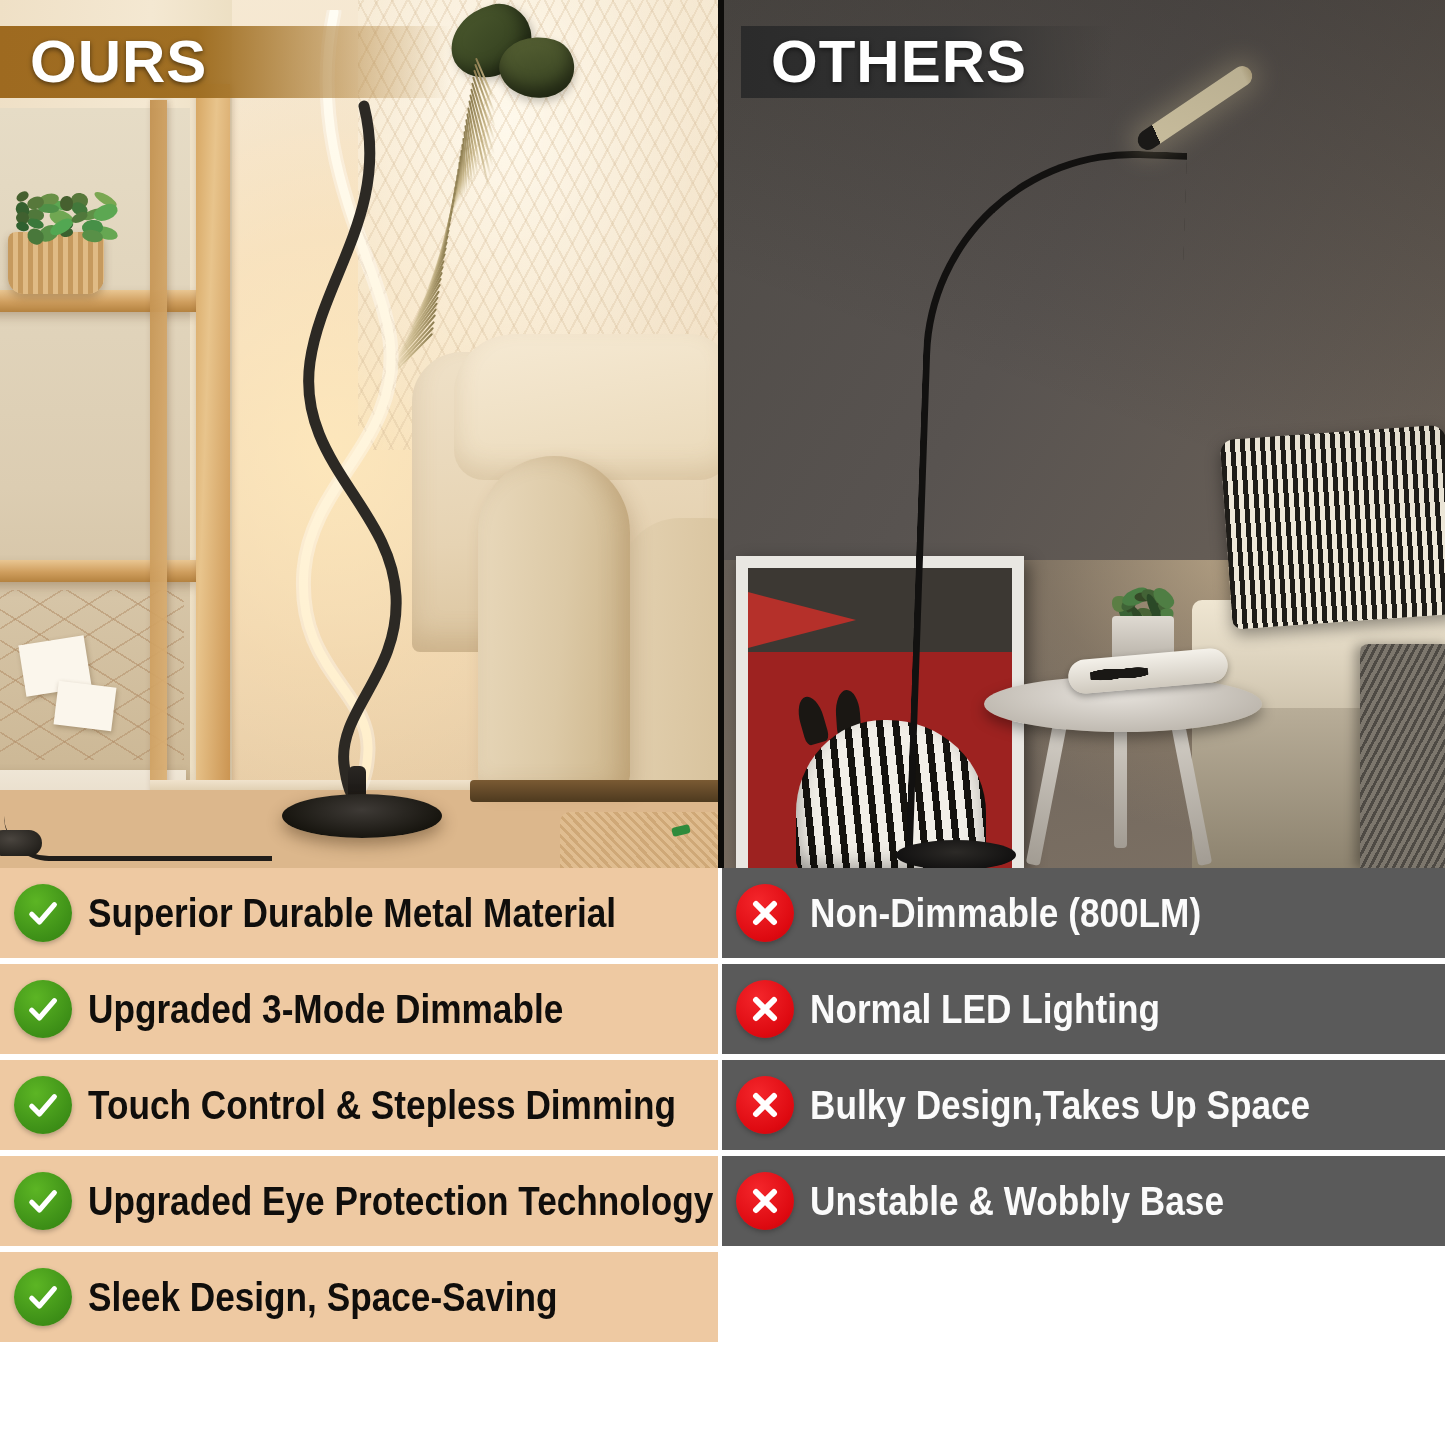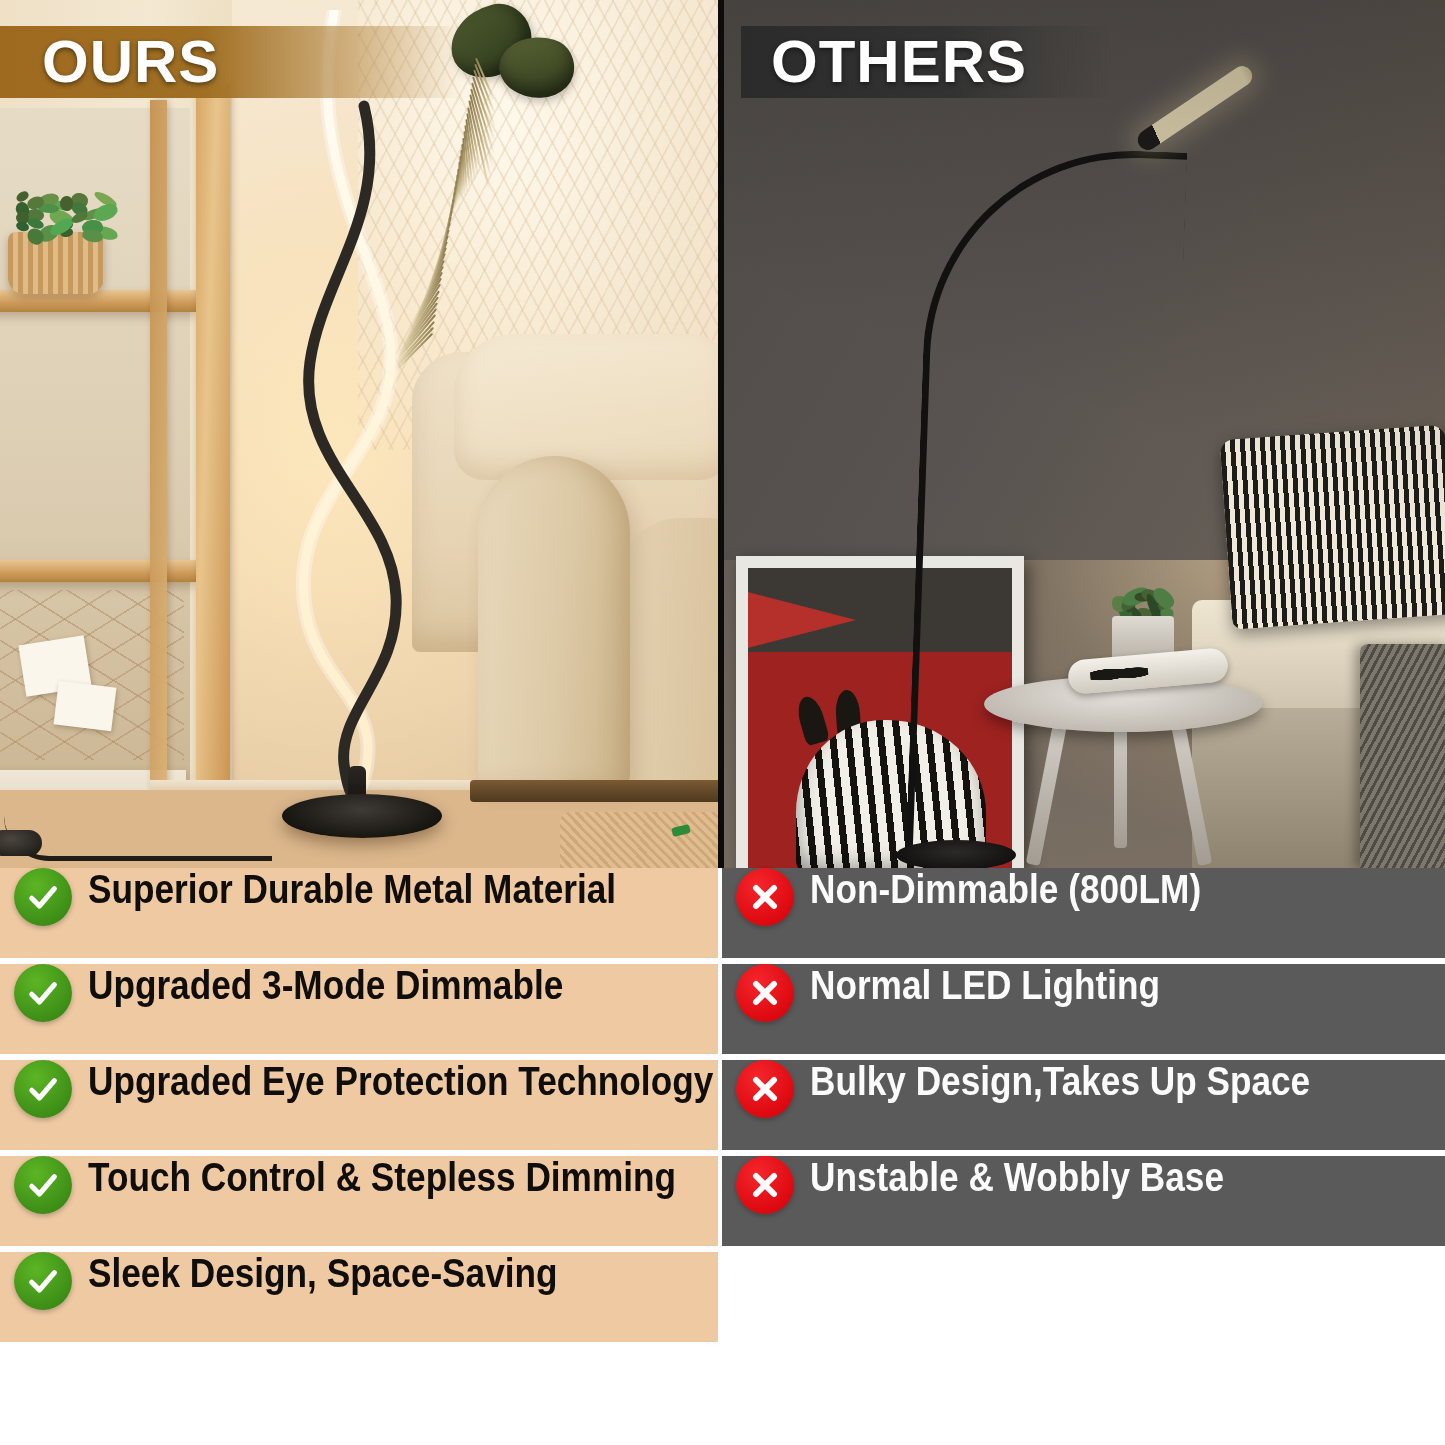--- a/index.html
+++ b/index.html
@@ -306,21 +306,20 @@
   }
 
   
   .banner{
     position:absolute;top:26px;height:72px;
     display:flex;align-items:center;z-index:50;
   }
   .banner-ours{
     left:0;width:450px;
     background:linear-gradient(90deg,#9e6a20 0%,#a06f23 44%,rgba(176,130,60,.55) 76%,rgba(200,160,96,0) 100%);
-    padding-left:12px;
   }
   .banner-others{
     left:741px;width:372px;
     background:linear-gradient(90deg,#2b2b2b 0%,#323232 56%,rgba(60,58,56,.5) 84%,rgba(80,76,72,0) 100%);
   }
   .banner-text{
     color:#fff;font-weight:700;font-size:60px;letter-spacing:1px;
     font-family:"Liberation Sans","DejaVu Sans",sans-serif;
     text-shadow:0 2px 5px rgba(0,0,0,.5);
     padding-left:30px;line-height:1;
@@ -328,21 +327,21 @@
 
   
   .rows{
     position:absolute;left:0;top:868px;width:1445px;height:577px;
     display:flex;
   }
   .col{display:flex;flex-direction:column;}
   .col-left{width:718px;}
   .col-right{width:723px;margin-left:4px;}
   .row{
-    display:flex;align-items:flex-start;
+    display:flex;align-items:center;
     height:90px;margin-bottom:6px;
     padding-left:14px;box-sizing:border-box;
   }
   .col-left .row{background:#eec9a2;}
   .col-right .row{background:#5a5a5a;}
   .row:last-child{margin-bottom:0;height:90px;}
 
   .badge{
     flex:0 0 auto;width:58px;height:58px;border-radius:50%;
     display:flex;align-items:center;justify-content:center;
@@ -579,29 +578,29 @@
             </svg>
         </span>
         <span class="row-text">Upgraded 3-Mode Dimmable</span>
       </div>
       <div class="row">
         <span class="badge badge-ok">
           <svg viewBox="0 0 24 24" fill="none" stroke="#ffffff" stroke-width="3.4" stroke-linecap="round" stroke-linejoin="round">
               <path d="M4.5 12.8 L9.6 18 L19.6 6.4"></path>
             </svg>
         </span>
-        <span class="row-text">Upgraded Eye Protection Technology</span>
+        <span class="row-text">Touch Control &amp; Stepless Dimming</span>
       </div>
       <div class="row">
         <span class="badge badge-ok">
           <svg viewBox="0 0 24 24" fill="none" stroke="#ffffff" stroke-width="3.4" stroke-linecap="round" stroke-linejoin="round">
               <path d="M4.5 12.8 L9.6 18 L19.6 6.4"></path>
             </svg>
         </span>
-        <span class="row-text">Touch Control &amp; Stepless Dimming</span>
+        <span class="row-text">Upgraded Eye Protection Technology</span>
       </div>
       <div class="row">
         <span class="badge badge-ok">
           <svg viewBox="0 0 24 24" fill="none" stroke="#ffffff" stroke-width="3.4" stroke-linecap="round" stroke-linejoin="round">
               <path d="M4.5 12.8 L9.6 18 L19.6 6.4"></path>
             </svg>
         </span>
         <span class="row-text">Sleek Design, Space-Saving</span>
       </div>
     </div>

